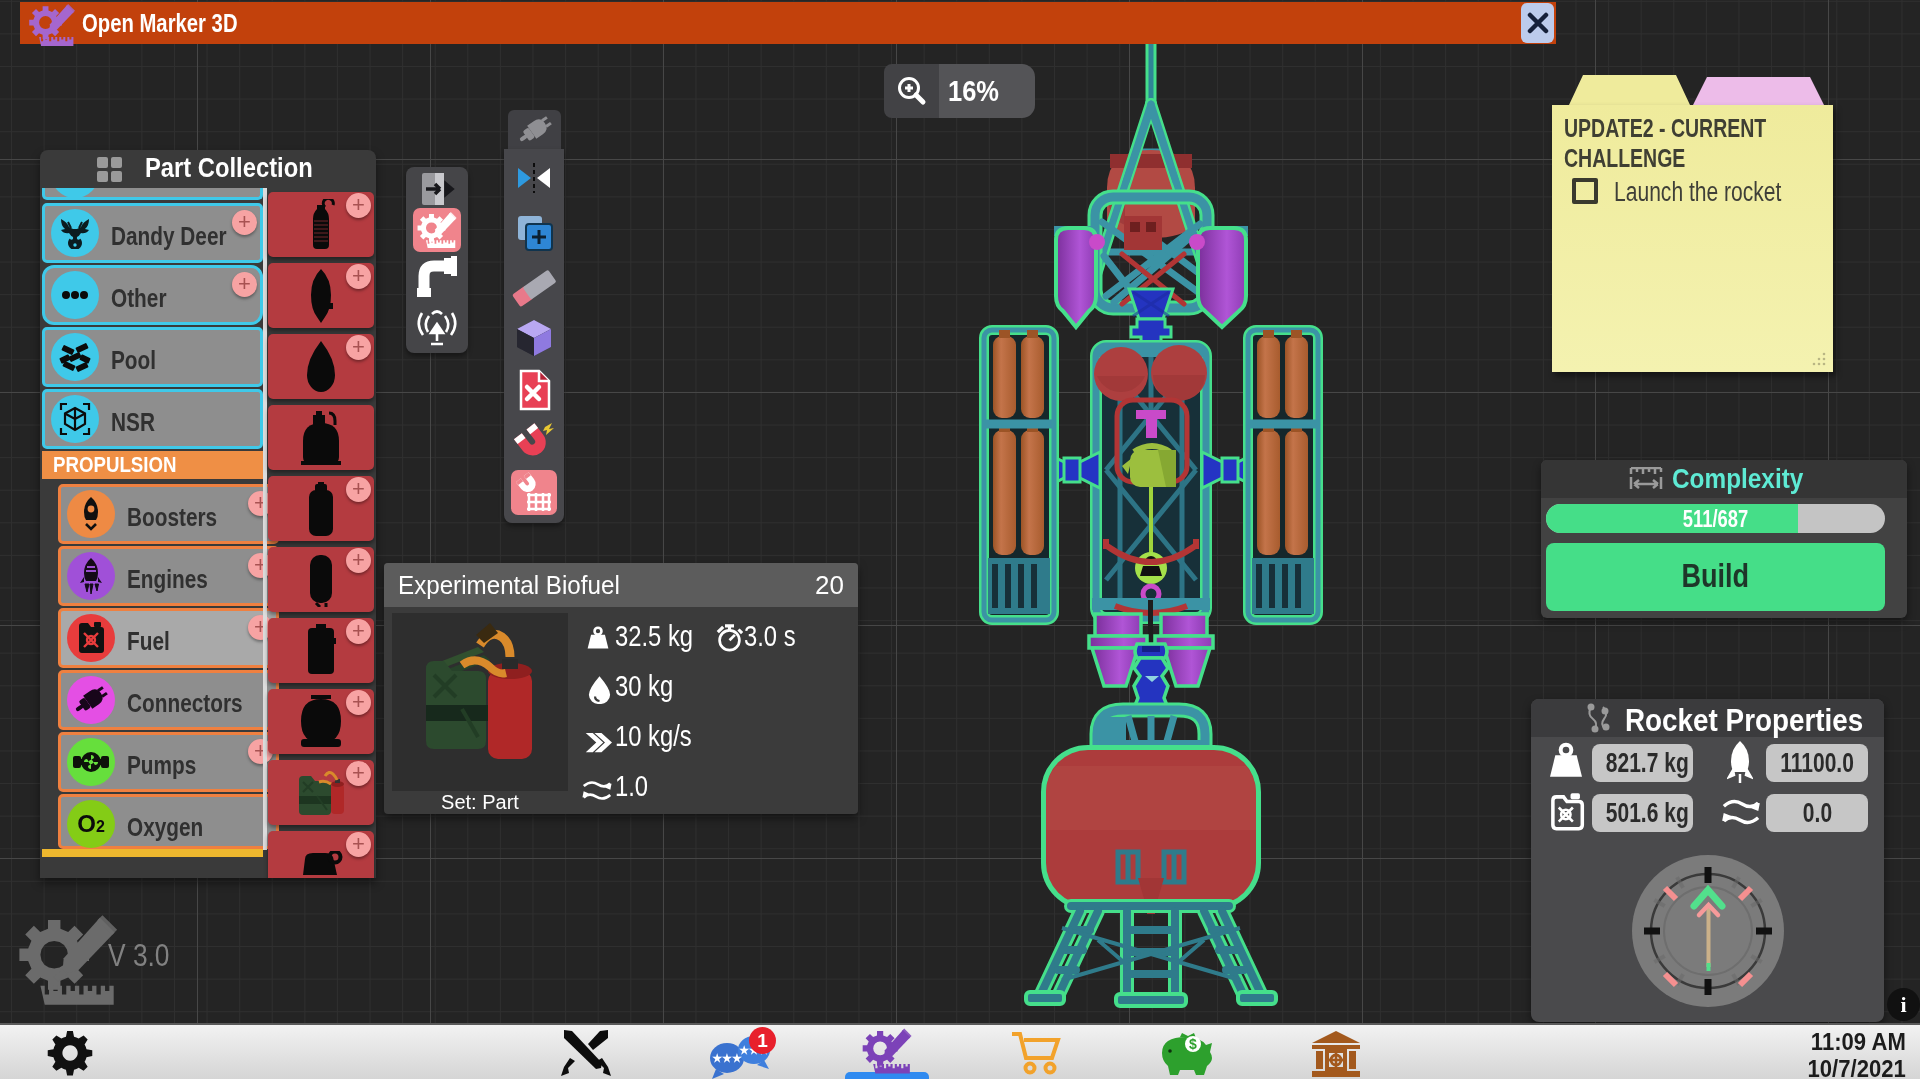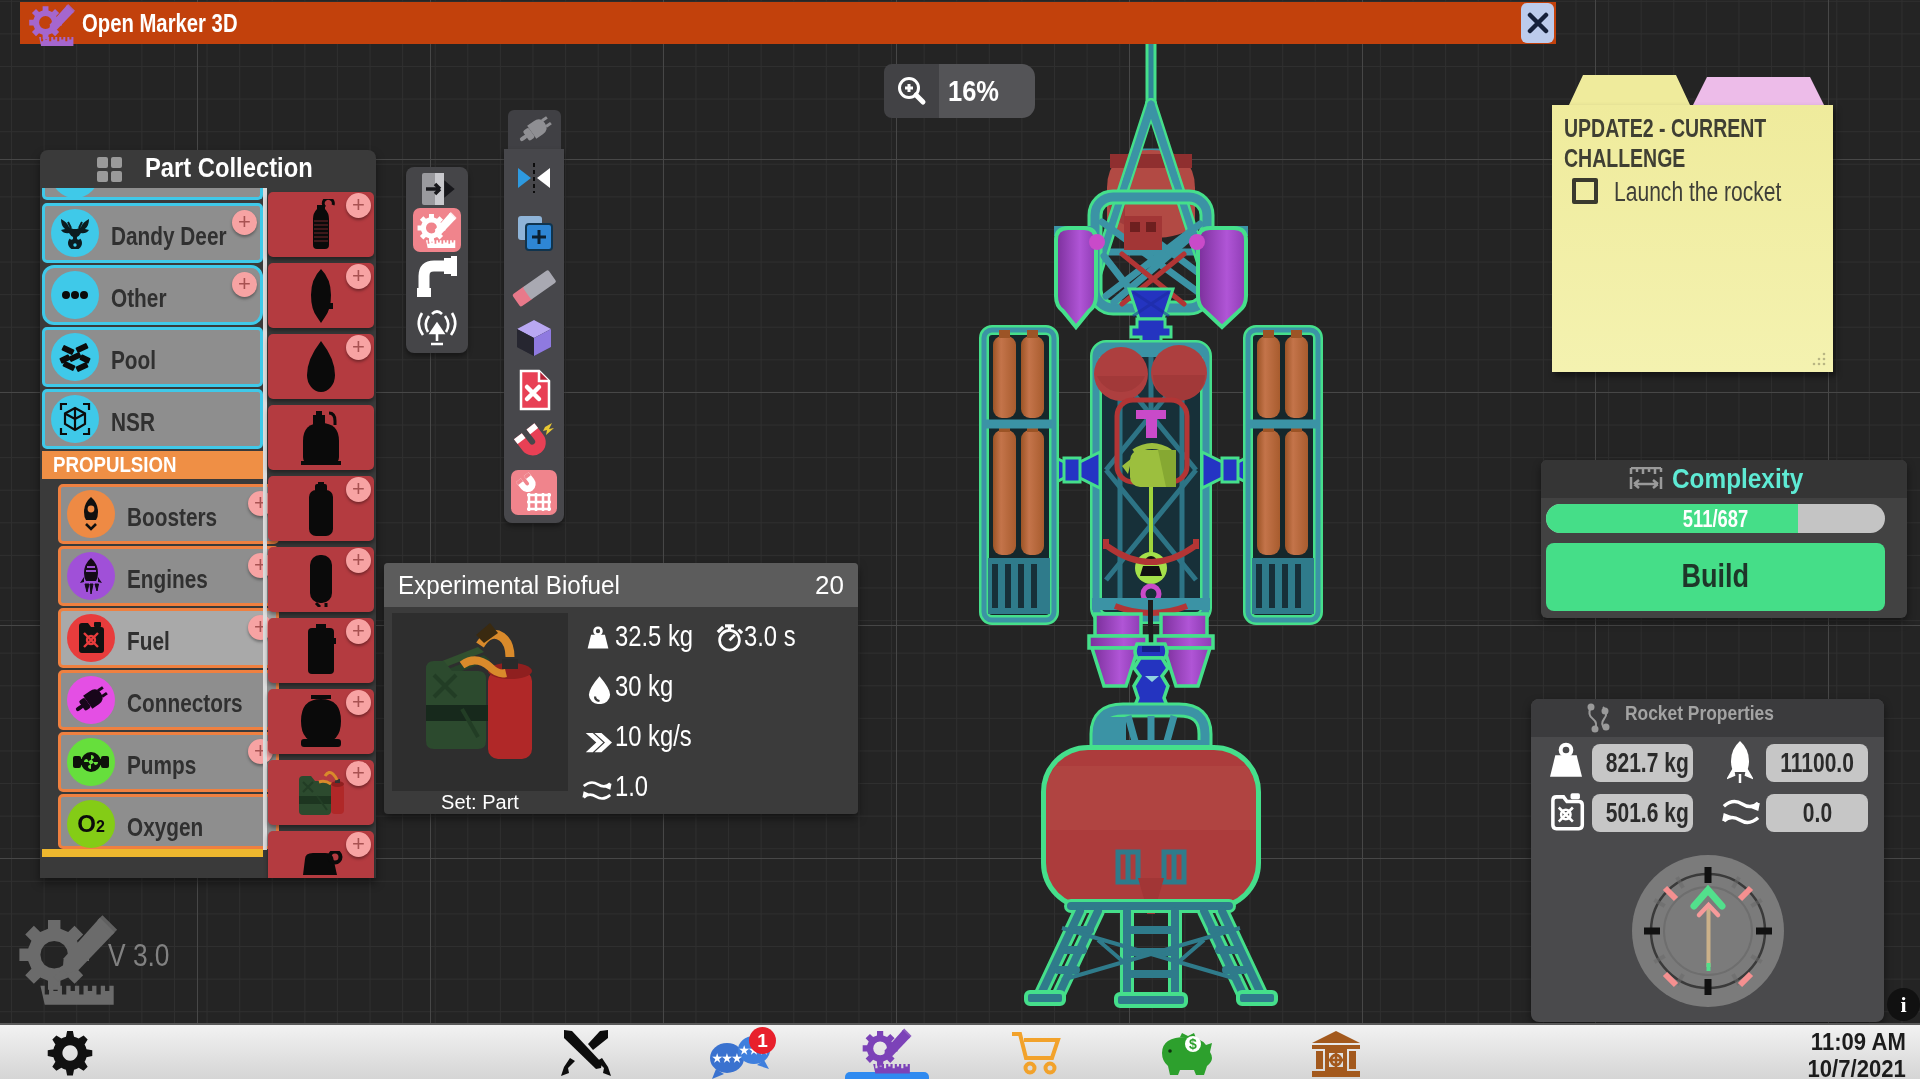--- a/index.html
+++ b/index.html
@@ -69,21 +69,21 @@
   #cxhead { position:absolute; left:0; top:0; width:366px; height:38px; background:#353535; border-radius:6px 6px 0 0;
      color:#5eead4; font-size:28px; font-weight:700; }
   #cxbar { position:absolute; left:5px; top:44px; width:339px; height:29px; background:#c4c4c4; border-radius:15px; overflow:hidden; }
   #cxfill { position:absolute; left:0; top:0; width:74.4%; height:29px; background:#45de88; }
   #cxbar .t { position:absolute; width:100%; text-align:center; top:2px; color:#fff; font-size:23px; font-weight:700; transform:scaleX(.8); }
   #buildbtn { position:absolute; left:5px; top:83px; width:339px; height:68px; background:#45de88; border-radius:8px;
      color:#1e3629; font-size:33px; font-weight:700; text-align:center; line-height:66px; transform-origin:center; }
   
   #props { left:1531px; top:699px; width:353px; height:323px; background:#4a4a4c; border-radius:8px; box-shadow:0 4px 8px rgba(0,0,0,.45); }
   #prhead { position:absolute; left:0; top:0; width:353px; height:38px; background:#3b3b3d; border-radius:8px 8px 0 0;
-     color:#a3a3a3; font-size:20px; font-weight:700; }
+     color:#ffffff; font-size:32px; font-weight:700; }
   .pbox { position:absolute; height:38px; background:#c6c6c6; border-radius:8px; color:#2b2b2b; font-size:28px;
      font-weight:700; text-align:center; white-space:nowrap; }
   
   #botbar { left:0; top:1023px; width:1920px; height:56px; background:linear-gradient(180deg,#f2f2f2,#d5d5d5); border-top:2px solid #5a5a5a; }
   #time { position:absolute; right:14px; top:3px; text-align:right; color:#1c1c1c; font-size:24px; font-weight:700; line-height:27px; transform:scaleX(.92); transform-origin:100% 0; }
   #blueind { position:absolute; left:845px; top:47px; width:84px; height:9px; background:#2f8af0; border-radius:5px 5px 0 0; }
   .badge1 { position:absolute; width:27px; height:27px; background:#e8202c; border-radius:50%; color:#fff; font-size:19px;
      font-weight:700; text-align:center; line-height:27px; }
   
   #v3 { left:108px; top:938px; color:#818181; font-size:31px; }

